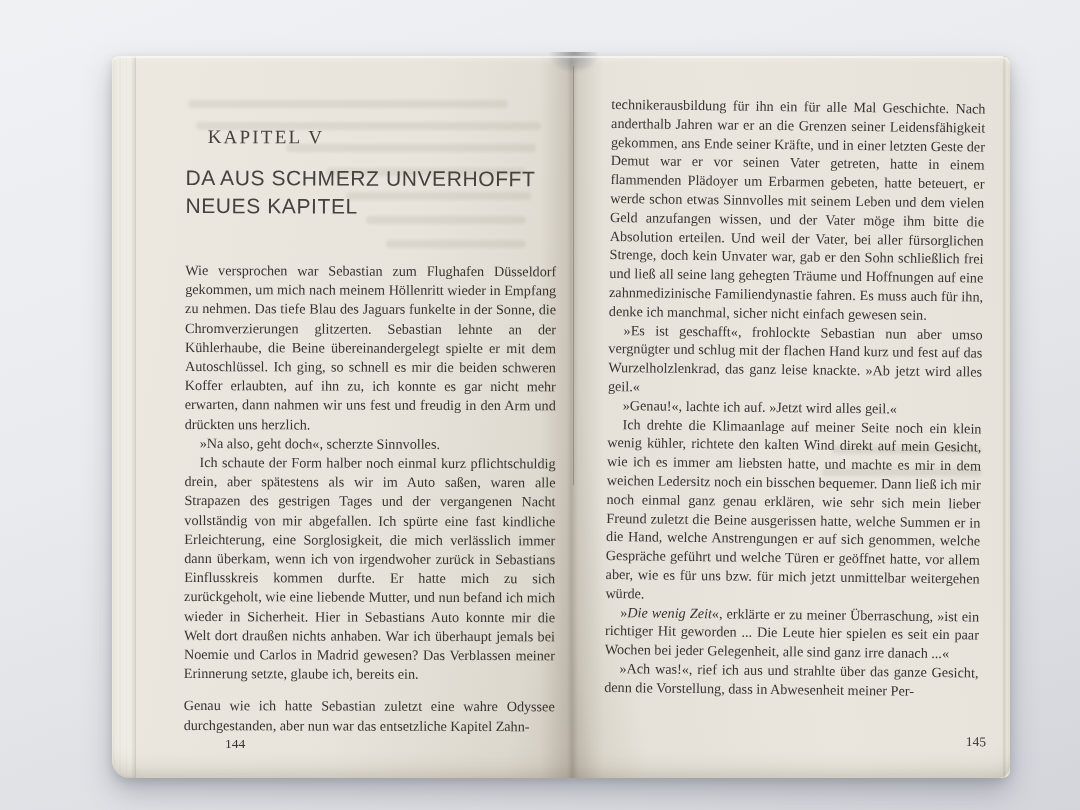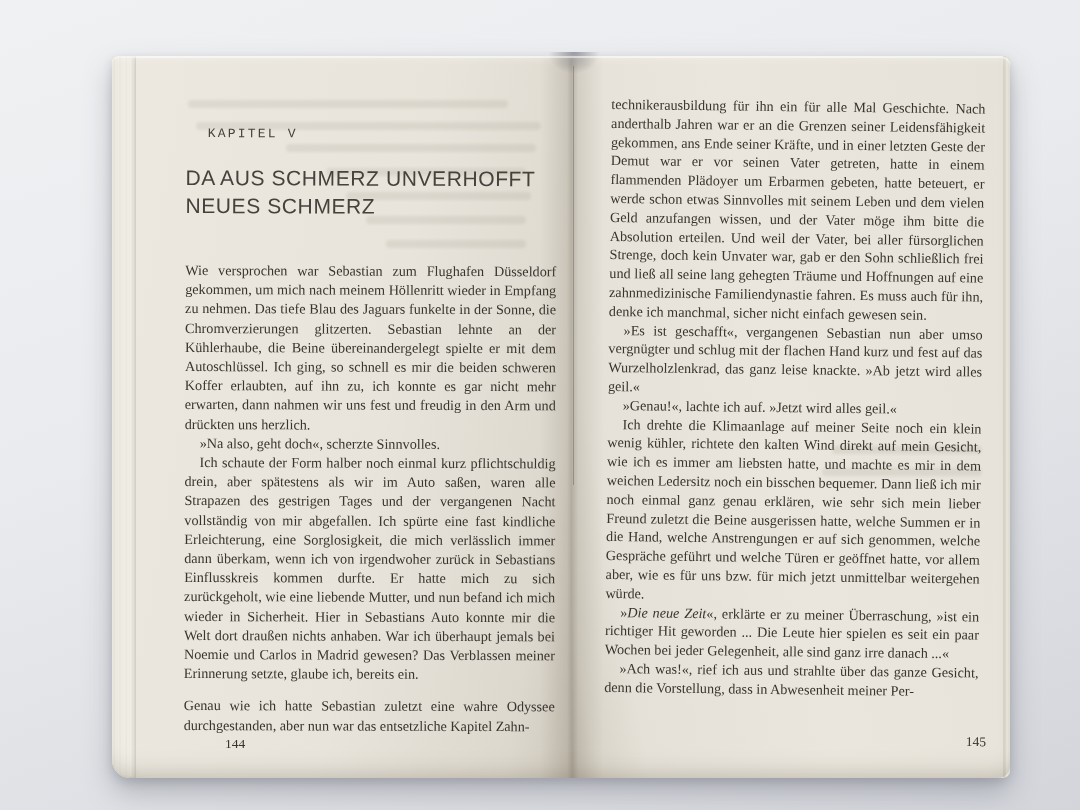--- a/index.html
+++ b/index.html
@@ -75,22 +75,22 @@
     background:rgba(128,122,108,0.13); filter:blur(1.6px); pointer-events:none;}
 
   
   .content-left{
     position:absolute; left:74px; top:0; width:371px;
     transform:rotate(0.2deg); transform-origin:left top;
     color:var(--ink);
   }
   .kicker{
     position:absolute; left:0; top:70px;
-    font-family:Liberation Mono, monospace;
-    font-size:13px; letter-spacing:2.2px; color:var(--heading-ink);padding-left:22px;
+    font-family:Liberation Serif, serif;
+    font-size:19px; letter-spacing:2.2px; color:var(--heading-ink);padding-left:22px;
   }
   .chapter-title{
     position:absolute; left:0; top:108px; width:371px;
     font-family:"Liberation Sans", sans-serif;
     font-size:21px; line-height:28px; letter-spacing:0.6px;
     font-weight:normal; color:var(--heading-ink);
   }
   .body-text{
     position:absolute; left:0; width:371px;
     font-size:14.2px; line-height:19.2px;
@@ -140,37 +140,37 @@
     </div>
 
     <div class="gutter-shade"></div>
     <div class="gutter-line"></div>
     <div class="gutter-notch"></div>
 
     <div class="content-left">
       <div class="kicker">KAPITEL V</div>
       <h1 class="chapter-title">
         <span>DA AUS SCHMERZ UNVERHOFFT</span><br>
-        <span>NEUES SCHMERZ</span>
+        <span>NEUES KAPITEL</span>
       </h1>
       <div class="body-text body-left" id="left-paras">
           <p class=""><span>Wie versprochen war Sebastian zum Flughafen Düsseldorf gekommen, um mich nach meinem Höllenritt wieder in Empfang zu nehmen. Das tiefe Blau des Jaguars funkelte in der Sonne, die Chromverzierungen glitzerten. Sebastian lehnte an der Kühlerhaube, die Beine übereinandergelegt spielte er mit dem Autoschlüssel. Ich ging, so schnell es mir die beiden schweren Koffer erlaubten, auf ihn zu, ich konnte es gar nicht mehr erwarten, dann nahmen wir uns fest und freudig in den Arm und drückten uns herzlich.</span></p>
           <p class="indent"><span>»Na also, geht doch«, scherzte Sinnvolles.</span></p>
           <p class="indent"><span>Ich schaute der Form halber noch einmal kurz pflichtschuldig drein, aber spätestens als wir im Auto saßen, waren alle Strapazen des gestrigen Tages und der vergangenen Nacht vollständig von mir abgefallen. Ich spürte eine fast kindliche Erleichterung, eine Sorglosigkeit, die mich verlässlich immer dann überkam, wenn ich von irgendwoher zurück in Sebastians Einflusskreis kommen durfte. Er hatte mich zu sich zurückgeholt, wie eine liebende Mutter, und nun befand ich mich wieder in Sicherheit. Hier in Sebastians Auto konnte mir die Welt dort draußen nichts anhaben. War ich überhaupt jemals bei Noemie und Carlos in Madrid gewesen? Das Verblassen meiner Erinnerung setzte, glaube ich, bereits ein.</span></p>
           <p class=" gap"><span>Genau wie ich hatte Sebastian zuletzt eine wahre Odyssee durchgestanden, aber nun war das entsetzliche Kapitel Zahn-</span></p>
         </div>
     </div>
 
     <div class="content-right">
       <div class="body-text body-right" id="right-paras">
           <p class=""><span>technikerausbildung für ihn ein für alle Mal Geschichte. Nach anderthalb Jahren war er an die Grenzen seiner Leidensfähigkeit gekommen, ans Ende seiner Kräfte, und in einer letzten Geste der Demut war er vor seinen Vater getreten, hatte in einem flammenden Plädoyer um Erbarmen gebeten, hatte beteuert, er werde schon etwas Sinnvolles mit seinem Leben und dem vielen Geld anzufangen wissen, und der Vater möge ihm bitte die Absolution erteilen. Und weil der Vater, bei aller fürsorglichen Strenge, doch kein Unvater war, gab er den Sohn schließlich frei und ließ all seine lang gehegten Träume und Hoffnungen auf eine zahnmedizinische Familiendynastie fahren. Es muss auch für ihn, denke ich manchmal, sicher nicht einfach gewesen sein.</span></p>
-          <p class="indent"><span>»Es ist geschafft«, vergangenen Sebastian nun aber umso vergnügter und schlug mit der flachen Hand kurz und fest auf das Wurzelholzlenkrad, das ganz leise knackte. »Ab jetzt wird alles geil.«</span></p>
+          <p class="indent"><span>»Es ist geschafft«, frohlockte Sebastian nun aber umso vergnügter und schlug mit der flachen Hand kurz und fest auf das Wurzelholzlenkrad, das ganz leise knackte. »Ab jetzt wird alles geil.«</span></p>
           <p class="indent"><span>»Genau!«, lachte ich auf. »Jetzt wird alles geil.«</span></p>
           <p class="indent"><span>Ich drehte die Klimaanlage auf meiner Seite noch ein klein wenig kühler, richtete den kalten Wind direkt auf mein Gesicht, wie ich es immer am liebsten hatte, und machte es mir in dem weichen Ledersitz noch ein bisschen bequemer. Dann ließ ich mir noch einmal ganz genau erklären, wie sehr sich mein lieber Freund zuletzt die Beine ausgerissen hatte, welche Summen er in die Hand, welche Anstrengungen er auf sich genommen, welche Gespräche geführt und welche Türen er geöffnet hatte, vor allem aber, wie es für uns bzw. für mich jetzt unmittelbar weitergehen würde.</span></p>
-          <p class="indent"><span>»</span><em>Die neue Zeit</em><span>«, erklärte er zu meiner Überraschung, »ist ein richtiger Hit geworden ... Die Leute hier spielen es seit ein paar Wochen bei jeder Gelegenheit, alle sind ganz irre danach ...«</span></p>
+          <p class="indent"><span>»</span><em>Die wenig Zeit</em><span>«, erklärte er zu meiner Überraschung, »ist ein richtiger Hit geworden ... Die Leute hier spielen es seit ein paar Wochen bei jeder Gelegenheit, alle sind ganz irre danach ...«</span></p>
           <p class="indent"><span>»Ach was!«, rief ich aus und strahlte über das ganze Gesicht, denn die Vorstellung, dass in Abwesenheit meiner Per-</span></p>
         </div>
     </div>
 
     <div class="pagenum pagenum-left">144</div>
     <div class="pagenum pagenum-right">145</div>
 
     <div class="book-light"></div>
   </div>
 </div>

